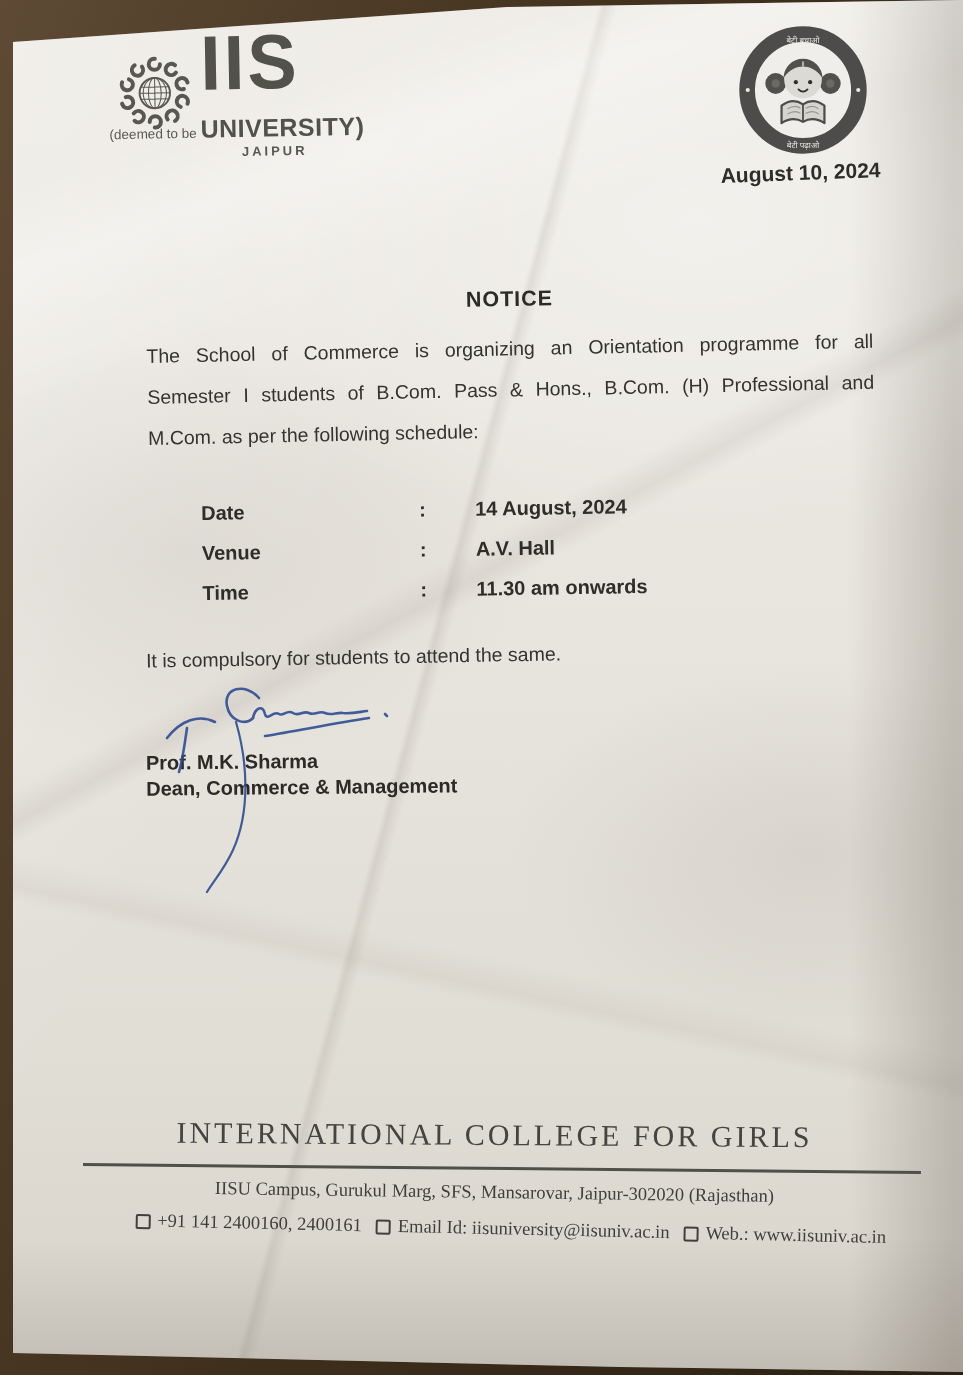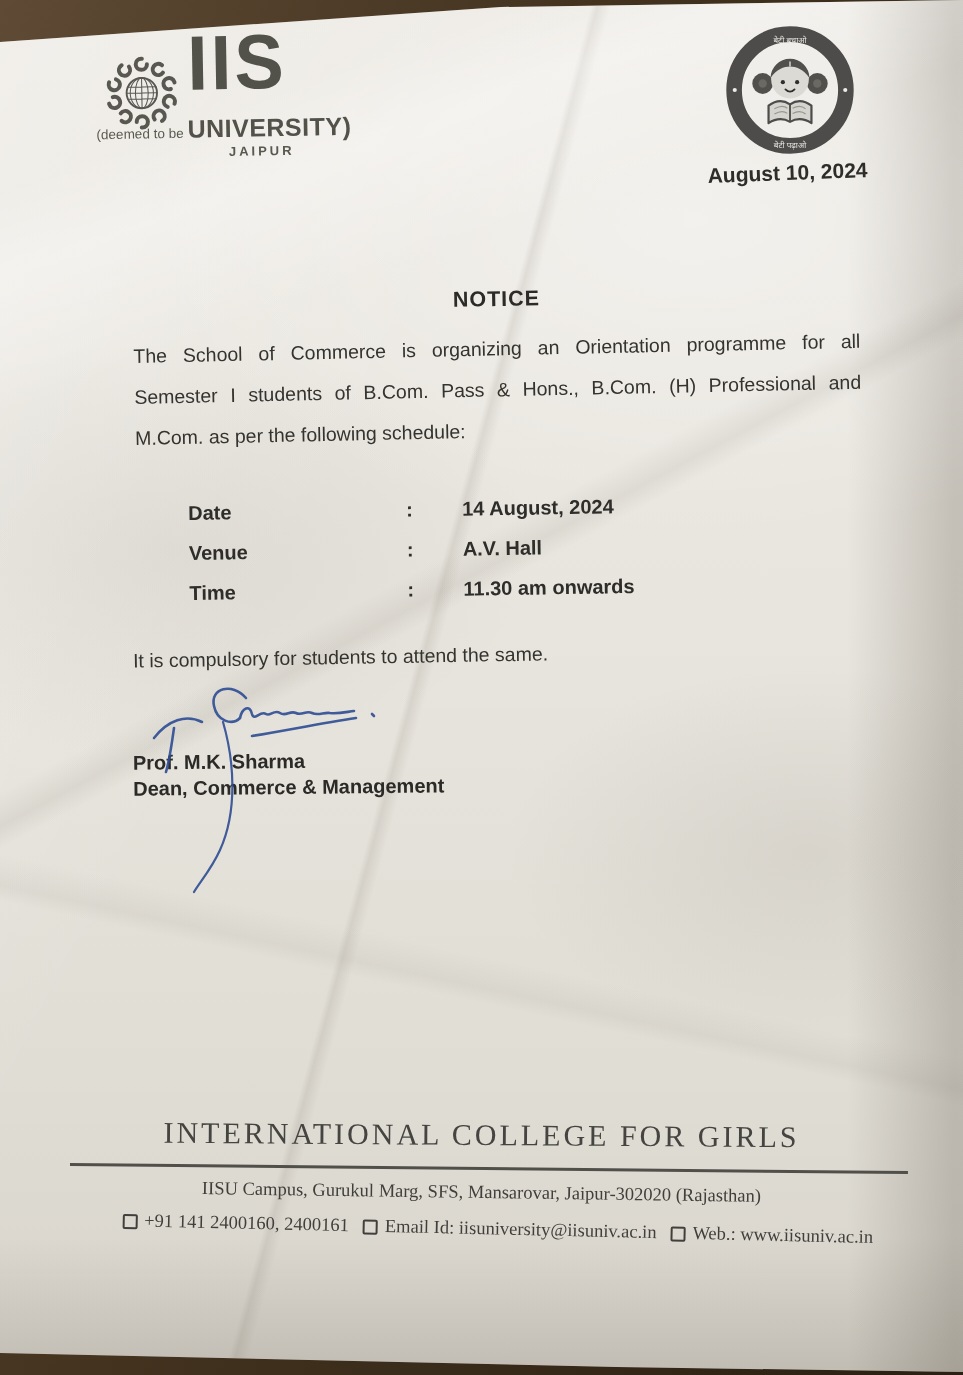--- a/index.html
+++ b/index.html
@@ -11,20 +11,21 @@
   
   .paper{
     position:absolute;inset:0;
     clip-path:polygon(0 42px,52% 7px,100% 0,100% 1372px,64% 1367px,0 1353px);
     background:
       radial-gradient(900px 520px at 72% 16%, rgba(255,255,255,.38), rgba(255,255,255,0) 62%),
       linear-gradient(118deg, rgba(255,255,255,.28) 0%, rgba(255,255,255,0) 36%),
       linear-gradient(90deg, rgba(0,0,0,0) 88%, rgba(86,79,68,.25) 99%),
       linear-gradient(0deg, rgba(86,79,68,.18) 0%, rgba(86,79,68,0) 10%),
       linear-gradient(180deg,#edeae4 0%,#e8e5de 45%,#e0ddd5 78%,#d8d4cb 100%);
+    margin-left: 13px;
   }
   .paper::before{ 
     content:"";position:absolute;inset:0;pointer-events:none;
     background:
       linear-gradient(160deg, transparent 11%, rgba(255,255,255,.30) 16%, transparent 24%),
       linear-gradient(105deg, transparent 44.5%, rgba(110,102,90,.13) 45%, transparent 46%),
       linear-gradient(-28deg, transparent 55%, rgba(110,102,90,.10) 56.2%, transparent 58%),
       linear-gradient(12deg, transparent 30%, rgba(120,112,100,.08) 31%, transparent 33%),
       radial-gradient(520px 300px at 18% 40%, rgba(104,96,86,.09), transparent 70%),
       radial-gradient(420px 260px at 84% 62%, rgba(104,96,86,.10), transparent 72%);

